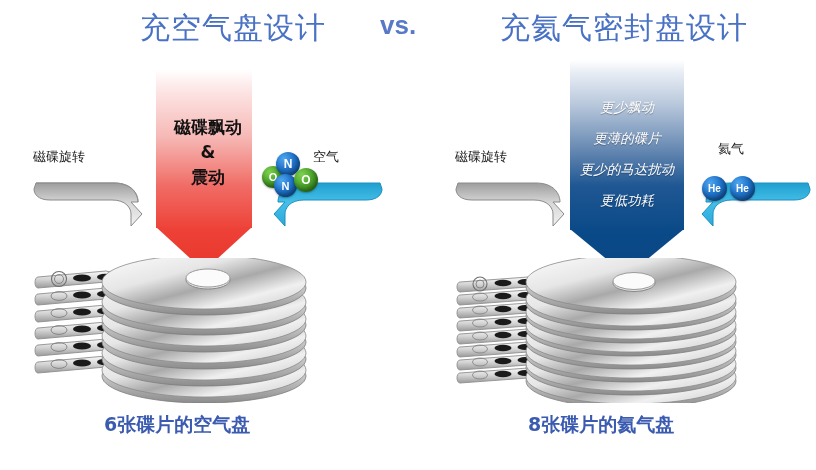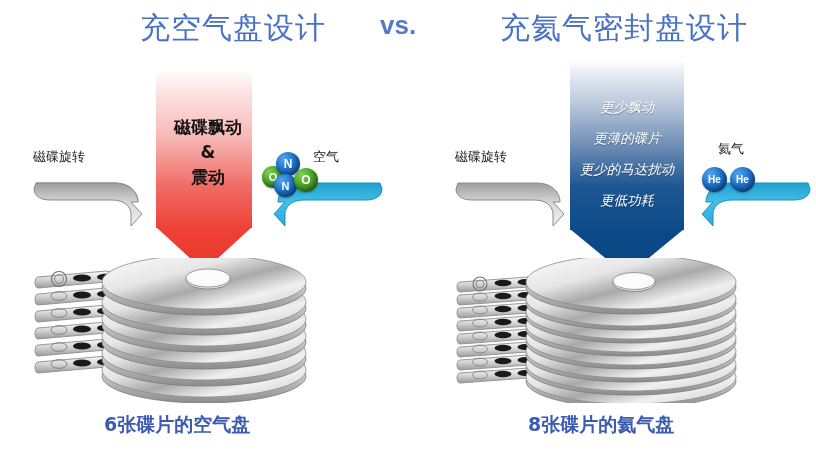--- a/index.html
+++ b/index.html
@@ -110,21 +110,21 @@
     position:absolute;border-radius:50%;
     display:flex;align-items:center;justify-content:center;
     color:#ffffff;font-weight:bold;
     font-family:"Liberation Sans",sans-serif;
     box-shadow:inset -2px -3px 4px rgba(0,0,0,.35), 0 1px 2px rgba(0,0,0,.3);
   }
   .sphere.green{background:radial-gradient(circle at 33% 28%, #7ed24f 0%, #4aa32a 45%, #2f7a18 100%);}
   .sphere.blue{background:radial-gradient(circle at 33% 28%, #4fa6ef 0%, #1f72c9 45%, #0f4f96 100%);}
 
   #mol-air{left:262px;top:152px;width:58px;height:52px;}
-  #mol-he{left:702px;top:167px;width:56px;height:28px;}
+  #mol-he{left:702px;top:176px;width:56px;height:28px;}
 
   
   .stack{position:absolute;}
   #stack-left{left:34px;top:258px;width:280px;height:145px;}
   #stack-right{left:456px;top:258px;width:290px;height:145px;}
 
   
   .caption{
     position:absolute;
     font-size:19px;

